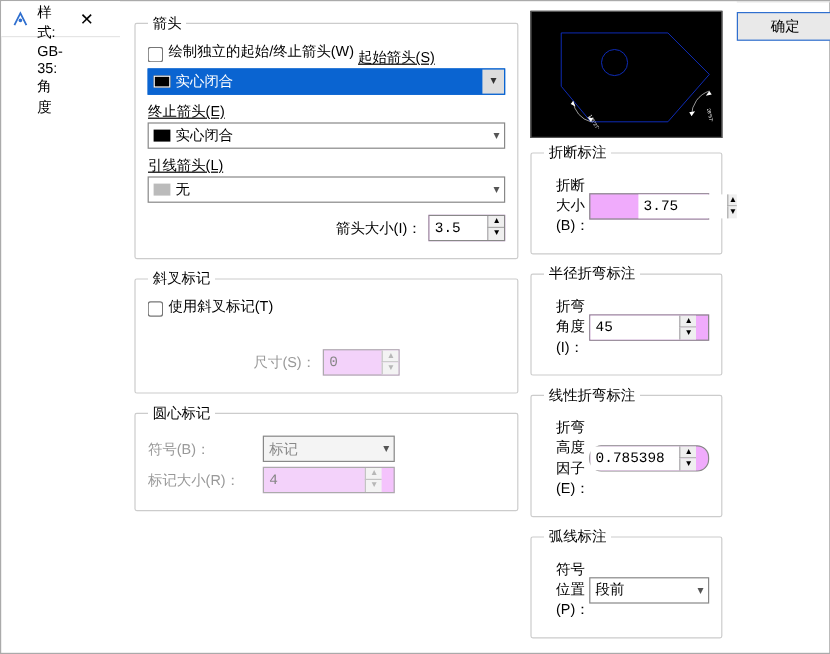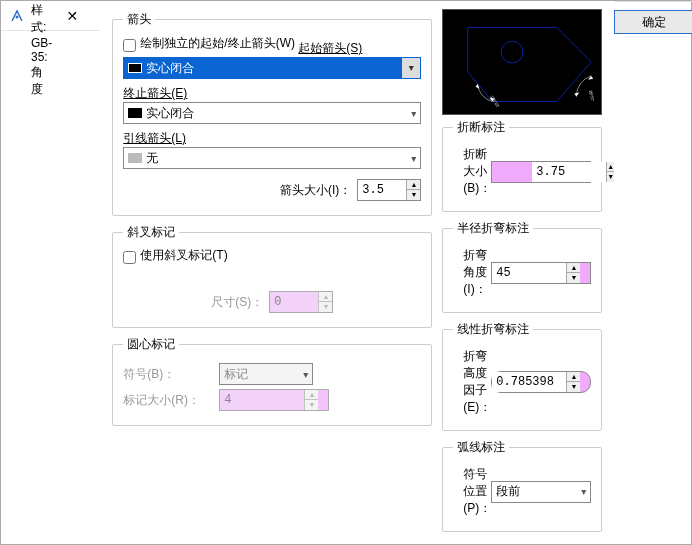--- a/index.html
+++ b/index.html
@@ -80,21 +80,21 @@
     font-size:12px; padding:0 4px; position:relative;
   }
   .select.open {
     background:#0a64d1; color:#fff; border:1px solid #0a64d1;
   }
   .select .swatch { width:14px; height:10px; background:#000; margin-right:4px; }
   .select.open .swatch { background:#000; border:1px solid #fff; }
   .select .chev { color:#555; font-size:10px; }
   .select.open .chev { background:#ddd; color:#333; width:18px; text-align:center; height:20px; line-height:20px; margin-right:-4px; }
 
-  .select-small { width:94px; }
+  .select-small { width:110px; }
 
   .spinner { display:inline-flex; align-items:center; border:1px solid #888; height:22px; background:#f0abfc; }
   .spinner input { border:none; width:48px; height:20px; font-size:12px; padding:0 4px; font-family:"Courier New", monospace; outline:none; }
   .spinner .spins { display:flex; flex-direction:column; width:14px; }
   .spinner .spins span { font-size:7px; height:10px; line-height:10px; text-align:center; border-left:1px solid #aaa; cursor:pointer; background:#efefef; }
   .spinner .spins span:first-child { border-bottom:1px solid #aaa; }
 
   .preview {
     width:100%; height:180px; background:#000; border:1px solid #555; margin-top:2px;
     position:relative;

